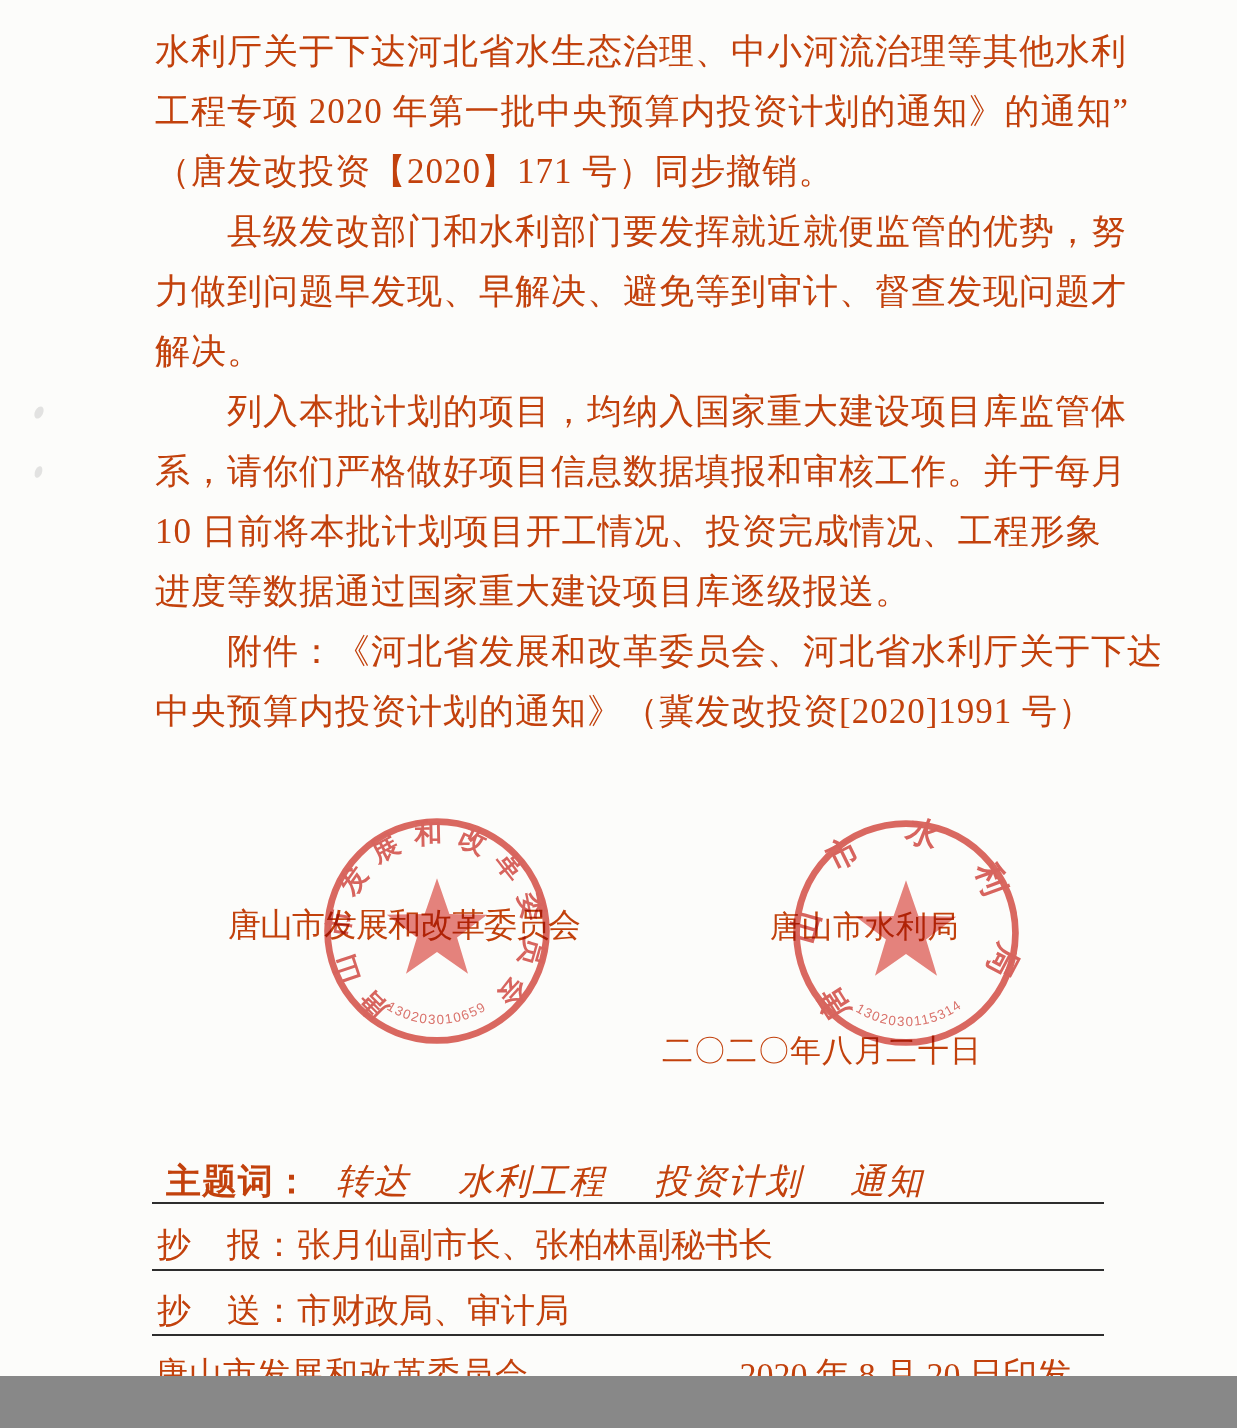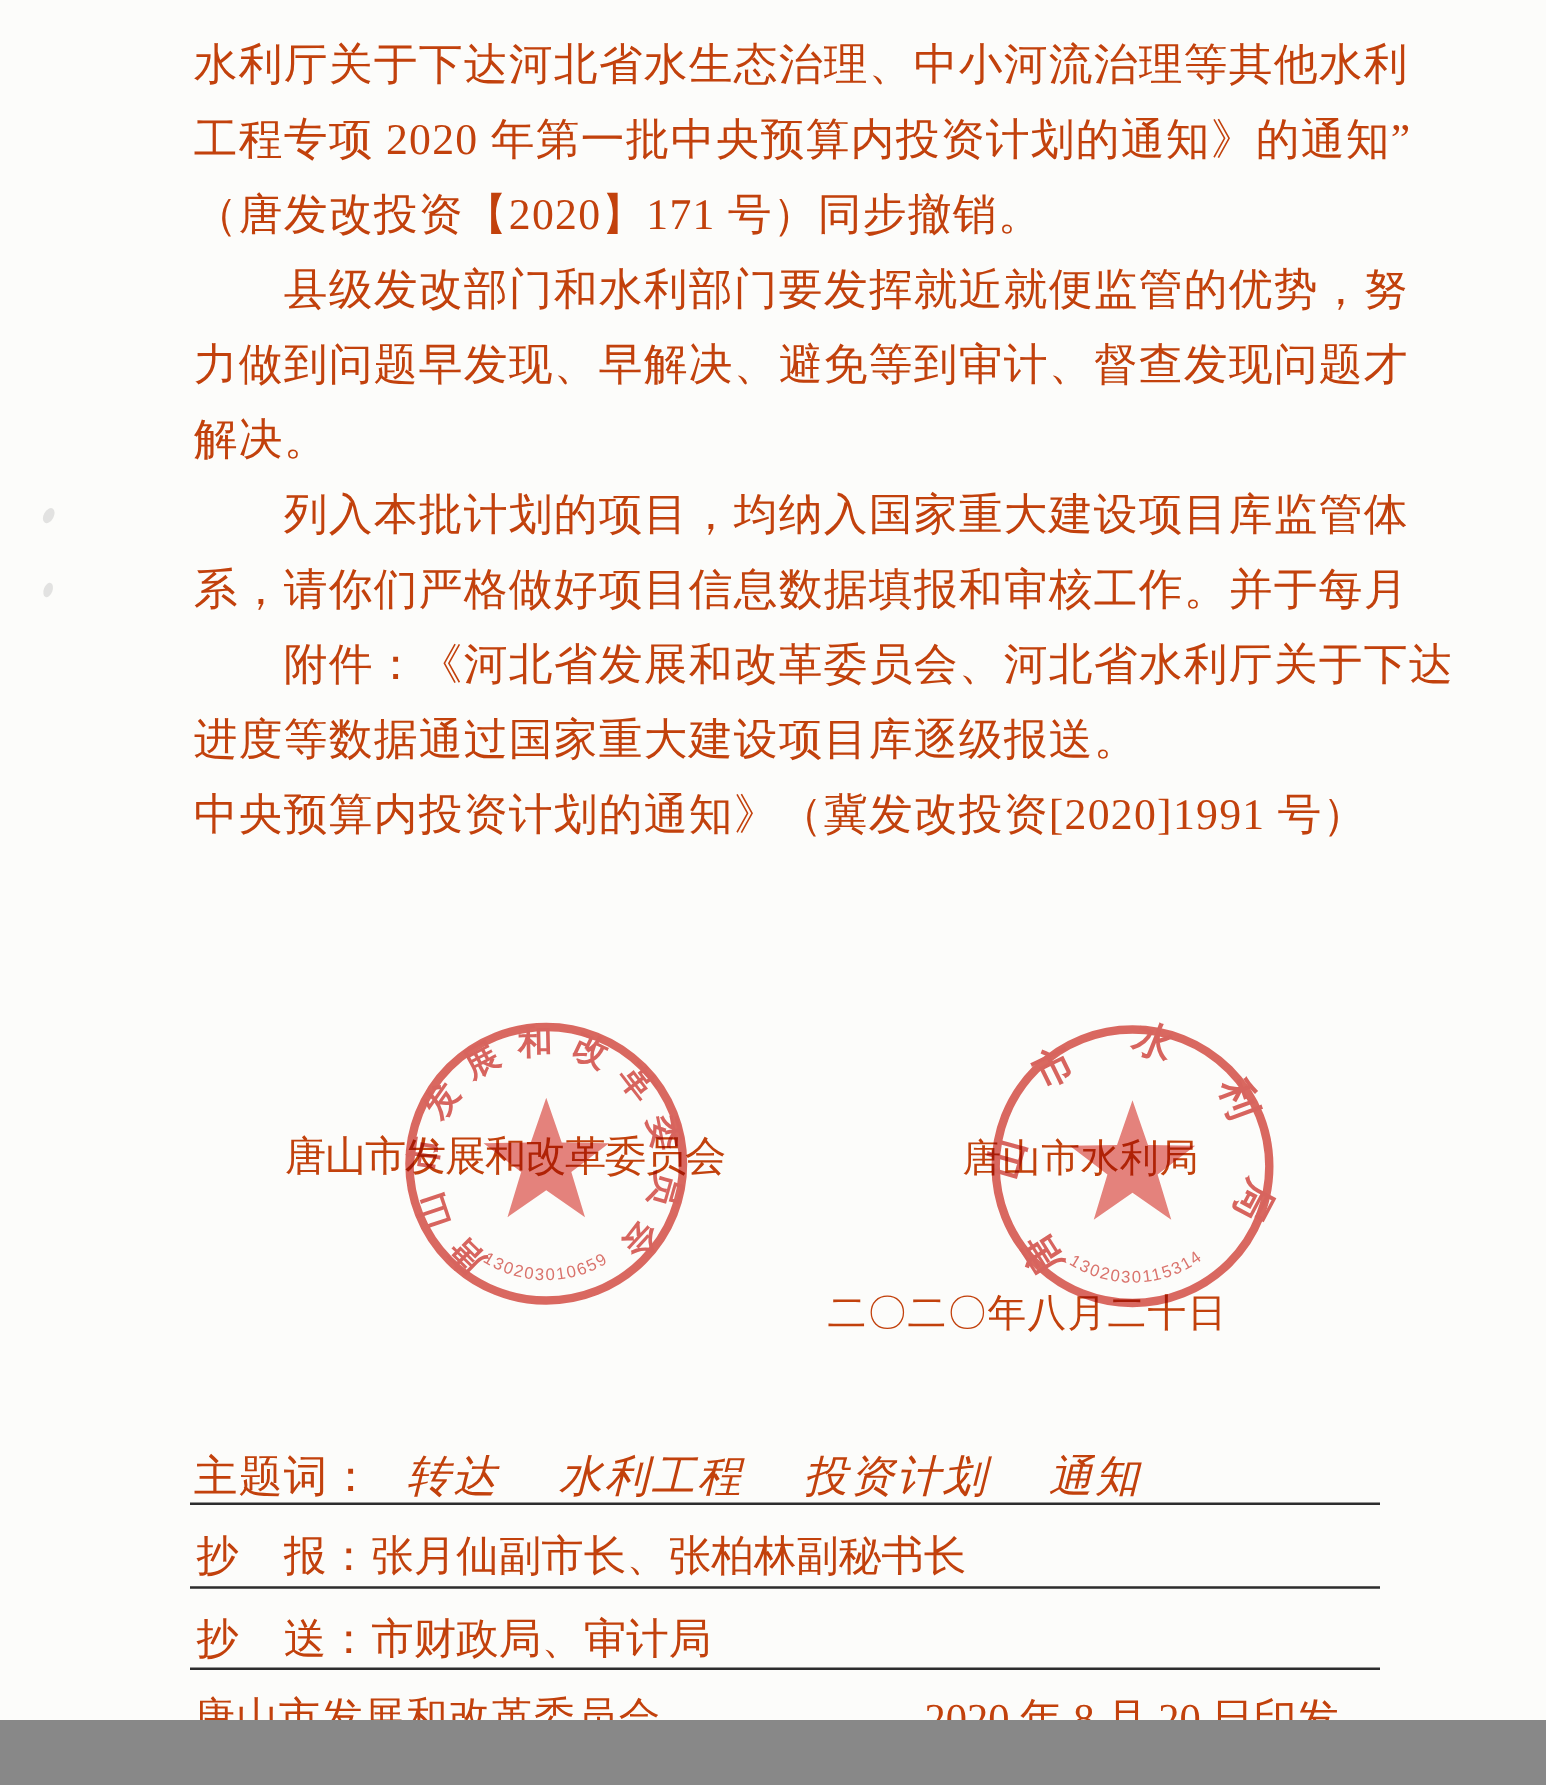--- a/index.html
+++ b/index.html
@@ -21,21 +21,21 @@
   .seal { position:absolute; width:240px; height:240px; mix-blend-mode:multiply; opacity:.88; z-index:3; }
   .seal.left  { left:317px; top:811px; }
   .seal.right { left:786px; top:813px; }
   .seal-ring    { fill:none; stroke:#d8544c; stroke-width:7; }
   .seal-star    { fill:#e4736c; }
   .ring-text    { fill:#d5504a; font-size:29px; letter-spacing:14px; font-weight:bold; }
   .seal.right .ring-text { font-size:33px; letter-spacing:44px; }
   .serial-text  { fill:#d8615a; font-size:14px; letter-spacing:1.5px; font-family:"Liberation Sans","DejaVu Sans",sans-serif; }
   
   .subject-row { position:absolute; left:155px; top:1158px; font-size:35px; white-space:nowrap; }
-  .subject-label { font-weight:normal; letter-spacing:1px; }
+  .subject-label { font-weight:bold; letter-spacing:1px;margin-left:11px; }
   .subject-term { margin-left:48px; letter-spacing:2px;font-style:italic; }
   .subject-term.first { margin-left:26px; }
   .hr { position:absolute; left:152px; width:952px; border-top:2px solid #2d2d2d; height:0; }
   #hr1 { top:1202px; } #hr2 { top:1269px; } #hr3 { top:1334px; }
   .copy-row1 { position:absolute; left:157px; top:1222px; font-size:34px; white-space:nowrap; }
   .copy-row2 { position:absolute; left:157px; top:1288px; font-size:34px; white-space:nowrap; }
   .copy-label { letter-spacing:1px; }
   .issuer     { position:absolute; left:155px;  top:1352px; font-size:33px; letter-spacing:1px; white-space:nowrap; }
   .print-date { position:absolute; right:166px; top:1352px; font-size:34px; white-space:nowrap; }
   
@@ -50,22 +50,23 @@
 
   <div class="body-text">
     <div class="line">水利厅关于下达河北省水生态治理、中小河流治理等其他水利</div>
     <div class="line">工程专项 2020 年第一批中央预算内投资计划的通知》的通知”</div>
     <div class="line">（唐发改投资【2020】171 号）同步撤销。</div>
     <div class="line indent">县级发改部门和水利部门要发挥就近就便监管的优势，努</div>
     <div class="line">力做到问题早发现、早解决、避免等到审计、督查发现问题才</div>
     <div class="line">解决。</div>
     <div class="line indent">列入本批计划的项目，均纳入国家重大建设项目库监管体</div>
     <div class="line">系，请你们严格做好项目信息数据填报和审核工作。并于每月</div>
+    <div class="line">10 日前将本批计划项目开工情况、投资完成情况、工程形象</div>
+    <div class="line">进度等数据通过国家重大建设项目库逐级报送。</div>
     <div class="line indent">附件：《河北省发展和改革委员会、河北省水利厅关于下达</div>
-    <div class="line">进度等数据通过国家重大建设项目库逐级报送。</div>
     <div class="line">中央预算内投资计划的通知》（冀发改投资[2020]1991 号）</div>
   </div>
 
   <div class="sig-left">唐山市发展和改革委员会</div>
   <div class="sig-right">唐山市水利局</div>
   <div class="sig-date">二〇二〇年八月二十日</div>
 
   <svg class="seal left" viewBox="0 0 250 250">
     <defs>
       <path id="sl-ring" d="M 79,204.7 A 92,92 0 1 1 171,204.7"></path>

